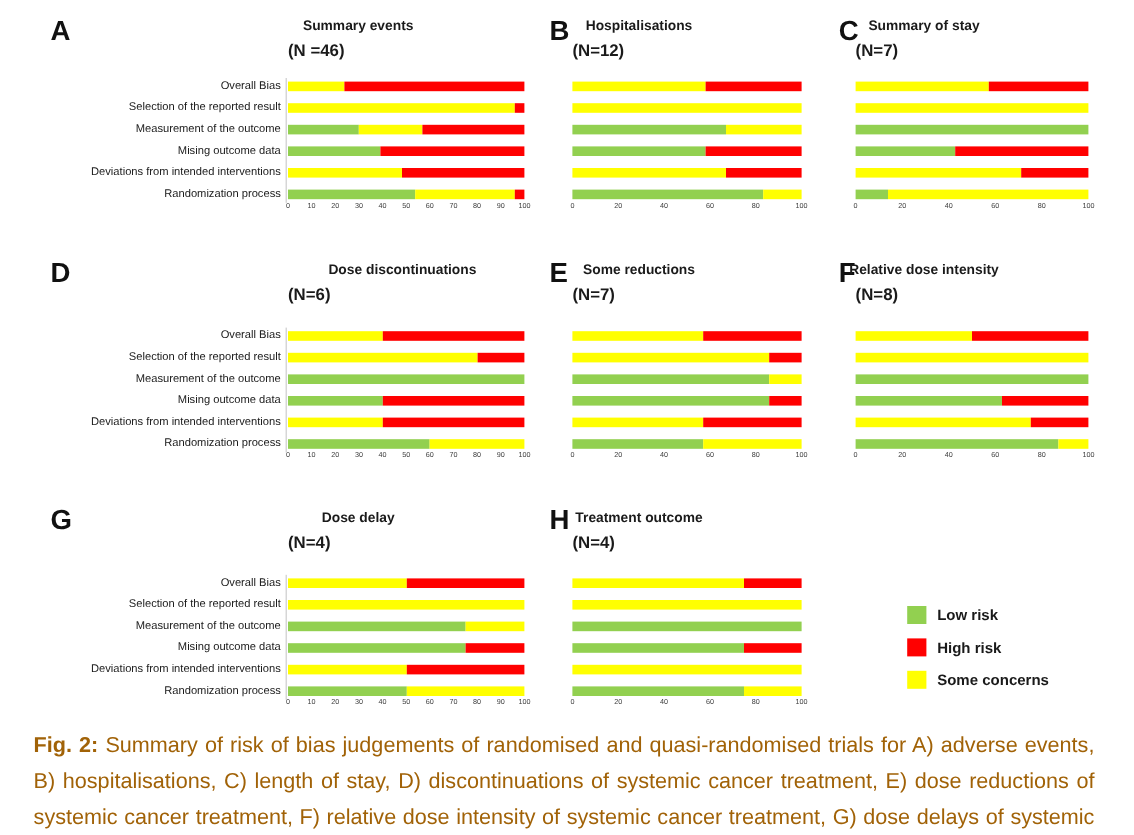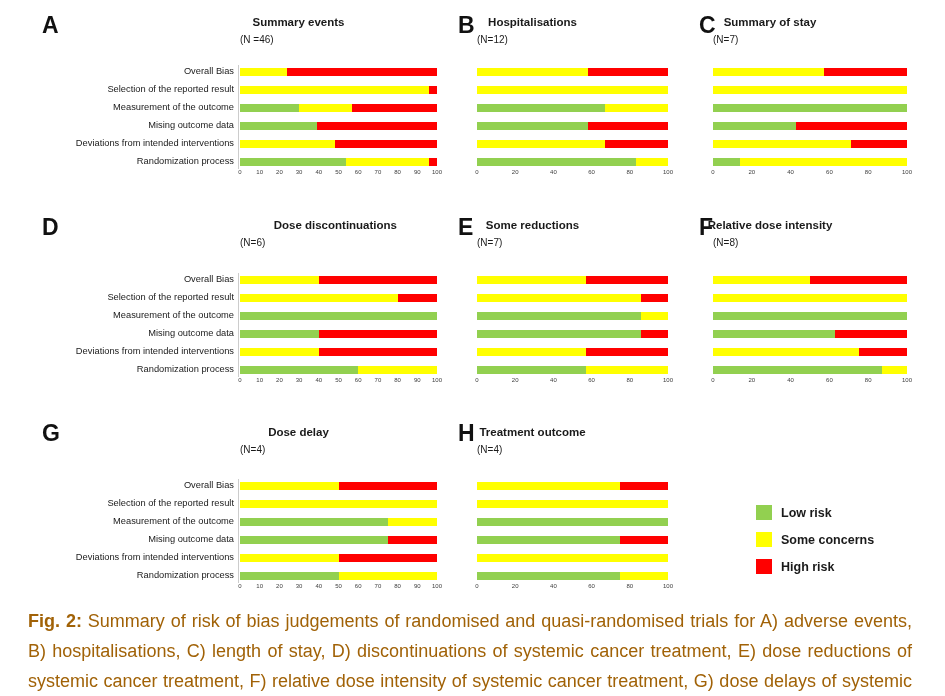--- a/index.html
+++ b/index.html
@@ -22,22 +22,22 @@
   .panel-title {
     position: absolute;
     font-size: 11.5px;
     font-weight: 700;
     color: #1a1a1a;
     text-align: center;
     white-space: nowrap;
   }
   .panel-n {
     position: absolute;
-    font-size: 10px;
-    font-weight: 400;
+    font-size: 14px;
+    font-weight: 700;
     color: #1a1a1a;
     white-space: nowrap;
   }
   .row-label {
     position: absolute;
     font-size: 9.3px;
     color: #1a1a1a;
     text-align: right;
     white-space: nowrap;
   }
@@ -275,24 +275,24 @@
       <div class="x-tick" style="left: 629.8px; top: 583px;">80</div>
       <div class="x-tick" style="left: 668px; top: 583px;">100</div>
     </div>
 
   <div class="legend">
     <div class="legend-item">
       <span class="legend-swatch" style="background: rgb(146, 208, 80);"></span>
       <span class="legend-label">Low risk</span>
     </div>
     <div class="legend-item">
+      <span class="legend-swatch" style="background: rgb(255, 0, 0);"></span>
+      <span class="legend-label">High risk</span>
+    </div>
+    <div class="legend-item">
       <span class="legend-swatch" style="background: rgb(255, 255, 0);"></span>
       <span class="legend-label">Some concerns</span>
     </div>
-    <div class="legend-item">
-      <span class="legend-swatch" style="background: rgb(255, 0, 0);"></span>
-      <span class="legend-label">High risk</span>
-    </div>
   </div>
 
   <p class="caption"><b>Fig. 2:</b> <span>Summary of risk of bias judgements of randomised and quasi-randomised trials for A) adverse events, B) hospitalisations, C) length of stay, D) discontinuations of systemic cancer treatment, E) dose reductions of systemic cancer treatment, F) relative dose intensity of systemic cancer treatment, G) dose delays of systemic cancer treatment, and H) response to systemic cancer treatment.</span></p>
 
 </div>
 
 </body></html>

